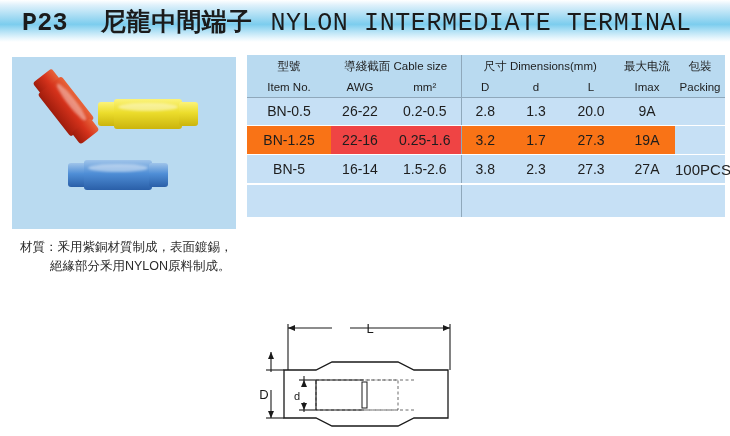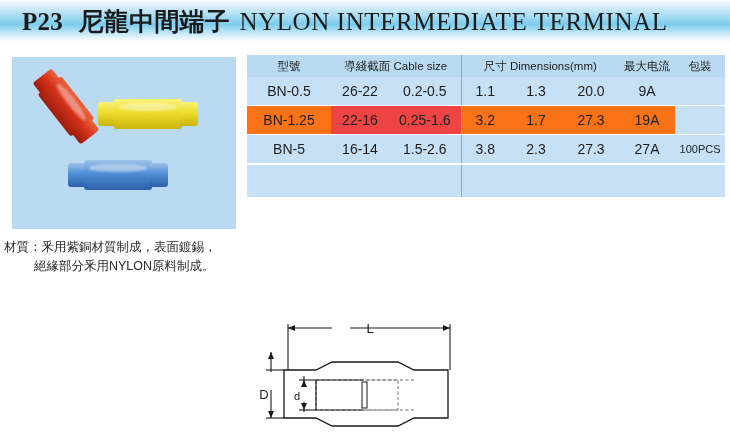--- a/index.html
+++ b/index.html
@@ -31,21 +31,21 @@
         #ffffff 100%);
   }
   #banner-title {
     position: absolute;
     left: 22px; top: 50%;
     transform: translateY(-50%);
     font-size: 25px;
     letter-spacing: 0.2px;
     color: #1b1b1b;
     white-space: nowrap;
-    font-family: Liberation Serif, serif;
+    font-family: Liberation Mono, monospace;
   }
   #banner-title .code { font-weight: bold; }
   #banner-title .cjk { font-weight: bold; padding: 0 3px; }
   #banner-title .en { font-weight: normal; letter-spacing: 0.6px; }
 
   
   #photo {
     position: absolute;
     left: 12px; top: 57px;
     width: 224px; height: 172px;
@@ -87,21 +87,21 @@
   .yellow .body-mid, .yellow .body-end {
     background: linear-gradient(to bottom, #fbf37a 0%, #ecdd2c 45%, #cbb40d 100%);
   }
   .blue .body-mid, .blue .body-end {
     background: linear-gradient(to bottom, #9fc4ea 0%, #4f8ed6 45%, #2a5fa8 100%);
   }
 
   
   #material {
     position: absolute;
-    left: 4px; top: 238px;
+    left: 20px; top: 238px;
     width: 240px;
     font-size: 12.5px;
     line-height: 19px;
     color: #2a2a2a;
     font-family: "Liberation Sans", "DejaVu Sans", sans-serif;
   }
   #material .l2 { display: block; padding-left: 30px; }
 
   
   #table {
@@ -124,21 +124,21 @@
     margin-top: 40px;
   }
   .hdr-cjk { font-size: 11.5px; }
   .hdr-en  { font-size: 11.5px; }
   tr.hrow1 td { height: 22px; background: #b9daf0; }
   tr.hrow2 td { height: 20px; background: #b9daf0; border-bottom: 1.5px solid #8fa8bb; }
   tr.drow td { height: 28px; font-size: 14px; }
   tr.drow.odd td  { background: #c6e0f5; }
   tr.drow.even td { background: #f97316; }
   tr.drow.even td.tinted { background: #ef4444; }
-  tr.drow td.packing { background: #c6e0f5; font-size: 11px; color:#222; }
+  tr.drow td.packing { background: #c6e0f5; font-size: 15px; color:#222; }
   tr.drow td.sep { border-left: 1.5px solid #8fa8bb; }
   tr.hrow2 td.sep { border-left: 1.5px solid #8fa8bb; }
   tr.hrow1 td.sep { border-left: 1.5px solid #8fa8bb; }
   tr.trow td { height: 32px; background: #c6e0f5; }
   tr.trow td.sep { border-left: 1.5px solid #8fa8bb; }
   td.itemno { text-align: left; padding-left: 14px; }
   tr.sepline td { height: 1px; padding: 0; background: #ffffff; }
 
   
   #drawing {
@@ -207,26 +207,36 @@
             <span>導綫截面</span>
             <span>Cable size</span>
           </td>
           <td class="hdr-cjk sep" colspan="3">
             <span>尺寸</span>
             <span>Dimensions(mm)</span>
           </td>
           <td class="hdr-cjk">最大电流</td>
           <td class="hdr-cjk">包裝</td>
         </tr>
+        <tr class="hrow2">
+          <td class="hdr-en itemno">Item No.</td>
+          <td class="hdr-en">AWG</td>
+          <td class="hdr-en">mm²</td>
+          <td class="hdr-en sep">D</td>
+          <td class="hdr-en">d</td>
+          <td class="hdr-en">L</td>
+          <td class="hdr-en">Imax</td>
+          <td class="hdr-en">Packing</td>
+        </tr>
 
         <tr class="drow odd">
           <td class="itemno">BN-0.5</td>
           <td class="tinted">26-22</td>
           <td class="tinted">0.2-0.5</td>
-          <td class="sep">1.1</td>
+          <td class="sep">2.8</td>
           <td>1.3</td>
           <td>20.0</td>
           <td>9A</td>
           <td class="packing"></td>
         </tr>
         <tr class="sepline">
             <td colspan="8"></td>
           </tr>
 
         <tr class="drow even">

